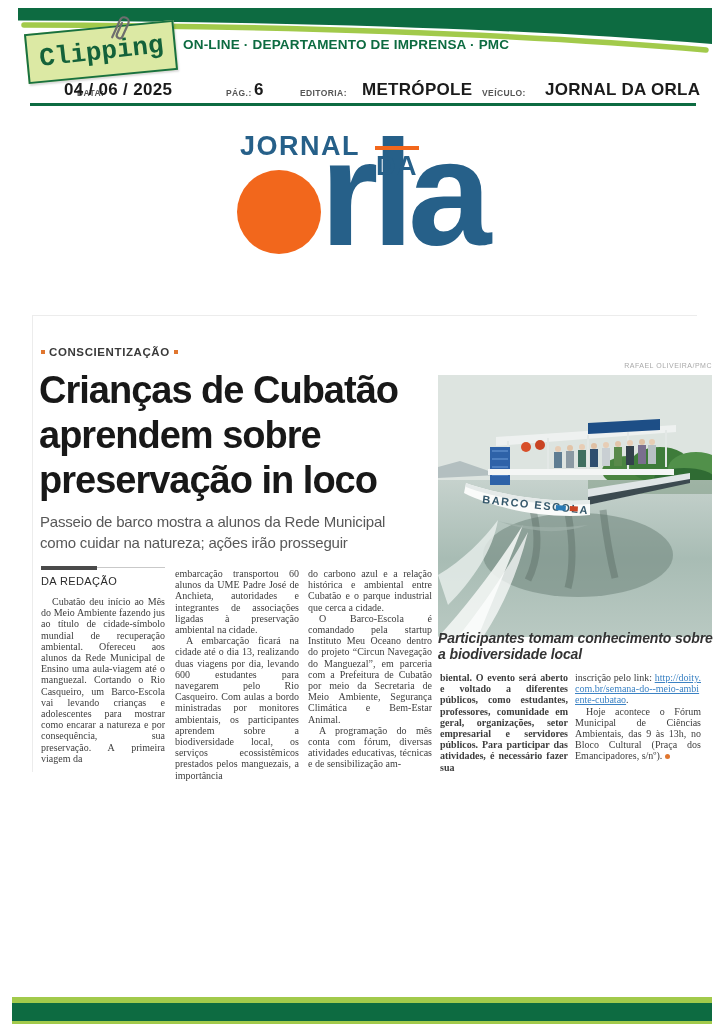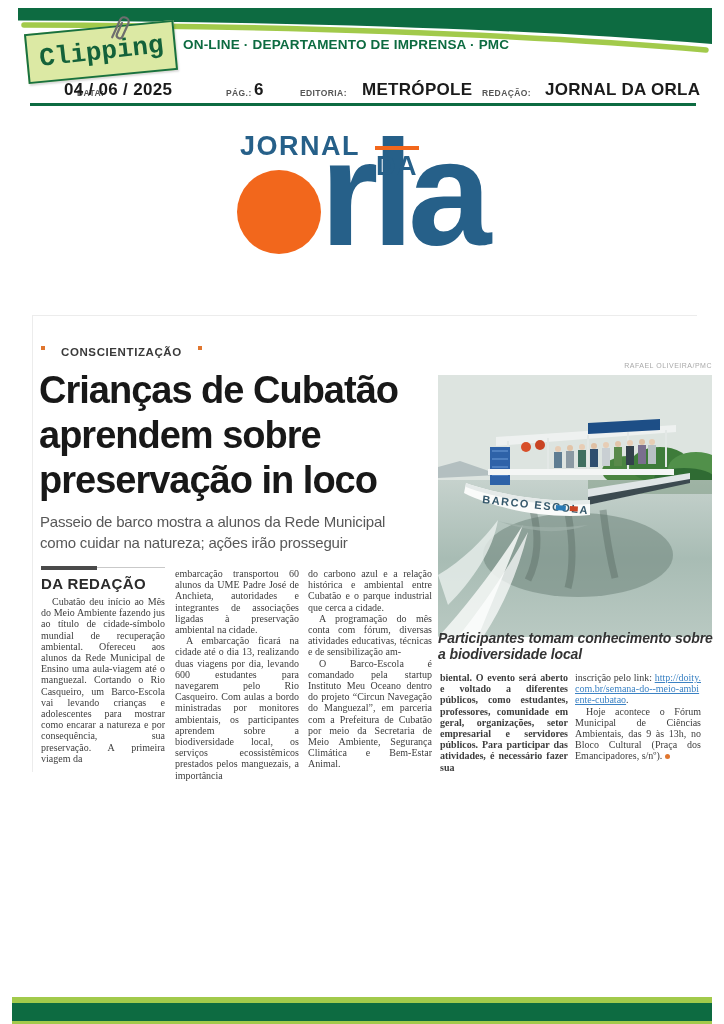--- a/index.html
+++ b/index.html
@@ -32,32 +32,32 @@
   
   .logo-top{position:absolute;left:240px;top:133px;display:flex;gap:16px;z-index:2;}
   .logo-top span{font-size:27px;font-weight:bold;color:#266089;letter-spacing:1.5px;line-height:27px;}
   .logo-da{position:relative;margin-top:20px;}
   .logo-da .bar{position:absolute;top:-7px;left:-1px;right:-1px;height:4px;background:#f2671c;}
   .logo-o{position:absolute;left:237px;top:170px;width:84px;height:84px;border-radius:50%;background:#f2671c;}
   .logo-rla{position:absolute;left:320px;top:118px;font-size:150px;line-height:1;font-weight:bold;color:#266089;letter-spacing:-6px;}
   
   .article{position:absolute;left:32px;top:315px;width:664px;height:456px;
     border-top:1px solid #ececec;border-left:1px solid #ececec;}
-  .kicker{position:absolute;left:8px;top:30px;display:flex;gap:16px;}
+  .kicker{position:absolute;left:8px;top:30px;display:flex;align-items:center;gap:4px;}
   .kicker .sq{width:4px;height:4px;background:#e0762f;}
   .kicker .ktxt{font-size:11.5px;font-weight:bold;color:#3a3a3a;letter-spacing:.6px;}
   .headline{position:absolute;left:6px;top:52px;width:420px;}
   .headline div{font-size:38px;line-height:45px;font-weight:800;color:#181818;letter-spacing:-1px;}
   .deck{position:absolute;left:7px;top:195px;width:420px;}
   .deck div{font-size:15px;line-height:21px;color:#585858;letter-spacing:-.2px;}
   .byline-wrap{position:absolute;left:8px;top:250px;width:124px;}
   .byline-rule{position:relative;height:4px;}
   .byline-rule .thin{position:absolute;left:0;right:0;top:1px;height:1px;background:#c9c9c9;}
   .byline-rule .thick{position:absolute;left:0;top:0;width:56px;height:4px;background:#4a4a4a;}
-  .byline{margin-top:5px;font-size:15px;font-weight:bold;color:#2b2b2b;letter-spacing:.4px;}
+  .byline{margin-top:5px;font-size:11px;font-weight:normal;color:#2b2b2b;letter-spacing:.4px;}
   .ncol{position:absolute;font-family:"Liberation Serif",serif;font-size:10px;line-height:11.2px;
     color:#3d3d3d;text-align:justify;}
   .ncol p{margin:0;}
   .ncol p.ind{text-indent:11px;}
   .ncol a.link{color:#3b82c4;text-decoration:underline;word-break:break-all;}
   .endmark{display:inline-block;width:5px;height:5px;border-radius:50%;background:#e0762f;margin-left:3px;}
   .col1{left:8px;top:280px;width:124px;}
   .col2{left:142px;top:252px;width:124px;}
   .col3{left:275px;top:252px;width:124px;}
   .col4{left:407px;top:356px;width:128px;font-weight:bold;}
@@ -90,21 +90,21 @@
 
 <div class="online-line">ON-LINE · DEPARTAMENTO DE IMPRENSA · PMC</div>
 
 <div>
   <span class="meta-label" style="left:38px;top:88px;margin-left:39px;">DATA:</span>
   <span class="meta-value" style="left:64px;top:80px;">04 / 06 / 2025</span>
   <span class="meta-label" style="left:196px;top:88px;margin-left:30px;">PÁG.:</span>
   <span class="meta-value" style="left:254px;top:80px;">6</span>
   <span class="meta-label" style="left:300px;top:88px;">EDITORIA:</span>
   <span class="meta-value" style="left:362px;top:80px;">METRÓPOLE</span>
-  <span class="meta-label" style="left:482px;top:88px;">REDAÇÃO:</span>
+  <span class="meta-label" style="left:482px;top:88px;">VEÍCULO:</span>
   <span class="meta-value" style="left:545px;top:80px;">JORNAL DA ORLA</span>
   <div class="meta-rule"></div>
 </div>
 
 <div>
   <div class="logo-top">
     <span>JORNAL</span>
     <span class="logo-da"><i class="bar"></i><span>DA</span></span>
   </div>
   <div class="logo-o"></div>
@@ -140,22 +140,22 @@
 
   <div class="ncol col1">
       <p class="para ind">Cubatão deu início ao Mês do Meio Ambiente fazendo jus ao título de cidade-símbolo mundial de recuperação ambiental. Ofereceu aos alunos da Rede Municipal de Ensino uma aula-viagem até o manguezal. Cortando o Rio Casqueiro, um Barco-Escola vai levando crianças e adolescentes para mostrar como encarar a natureza e por consequência, sua preservação. A primeira viagem da</p>
     </div>
   <div class="ncol col2">
       <p class="para">embarcação transportou 60 alunos da UME Padre José de Anchieta, autoridades e integrantes de associações ligadas à preservação ambiental na cidade.</p>
       <p class="para ind">A embarcação ficará na cidade até o dia 13, realizando duas viagens por dia, levando 600 estudantes para navegarem pelo Rio Casqueiro. Com aulas a bordo ministradas por monitores ambientais, os participantes aprendem sobre a biodiversidade local, os serviços ecossistêmicos prestados pelos manguezais, a importância</p>
     </div>
   <div class="ncol col3">
       <p class="para">do carbono azul e a relação histórica e ambiental entre Cubatão e o parque industrial que cerca a cidade.</p>
+      <p class="para ind">O Barco-Escola é comandado pela startup Instituto Meu Oceano dentro do projeto “Circun Navegação do Manguezal”, em parceria com a Prefeitura de Cubatão por meio da Secretaria de Meio Ambiente, Segurança Climática e Bem-Estar Animal.</p>
       <p class="para ind">A programação do mês conta com fórum, diversas atividades educativas, técnicas e de sensibilização am-</p>
-      <p class="para ind">O Barco-Escola é comandado pela startup Instituto Meu Oceano dentro do projeto “Circun Navegação do Manguezal”, em parceria com a Prefeitura de Cubatão por meio da Secretaria de Meio Ambiente, Segurança Climática e Bem-Estar Animal.</p>
     </div>
   <div class="ncol col4">
       <p class="para">biental. O evento será aberto e voltado a diferentes públicos, como estudantes, professores, comunidade em geral, organizações, setor empresarial e servidores públicos. Para participar das atividades, é necessário fazer sua</p>
     </div>
   <div class="ncol col5">
       <p class="para">inscrição pelo link: <a class="link" href="#">http://doity.com.br/semana-do--meio-ambiente-cubatao</a>.</p>
       <p class="para ind">Hoje acontece o Fórum Municipal de Ciências Ambientais, das 9 às 13h, no Bloco Cultural (Praça dos Emancipadores, s/nº).<span class="endmark"></span></p>
     </div>
 
   <div class="photo-credit">RAFAEL OLIVEIRA/PMC</div>

